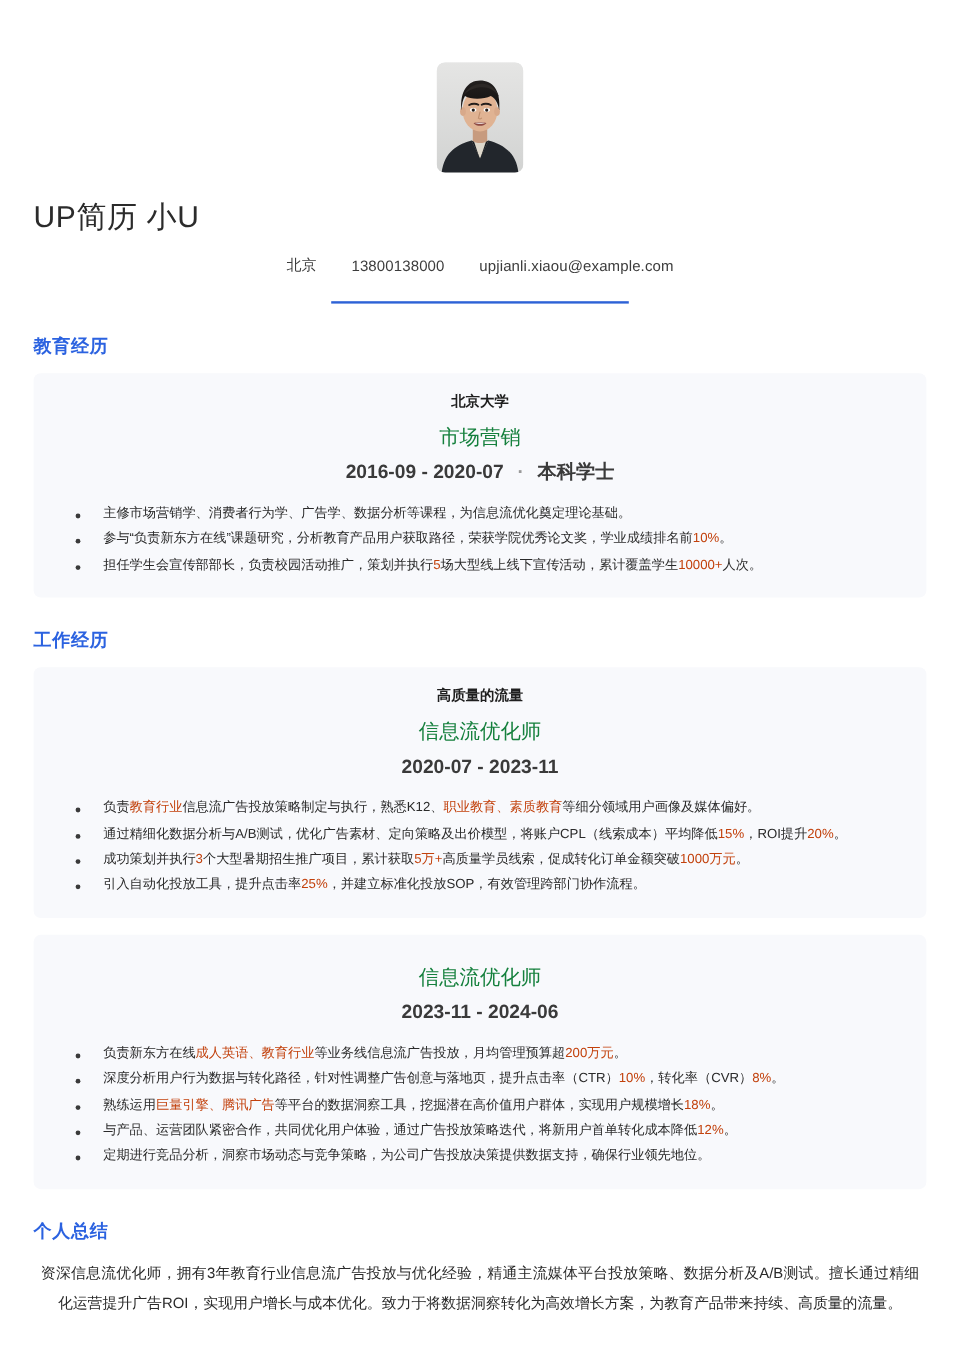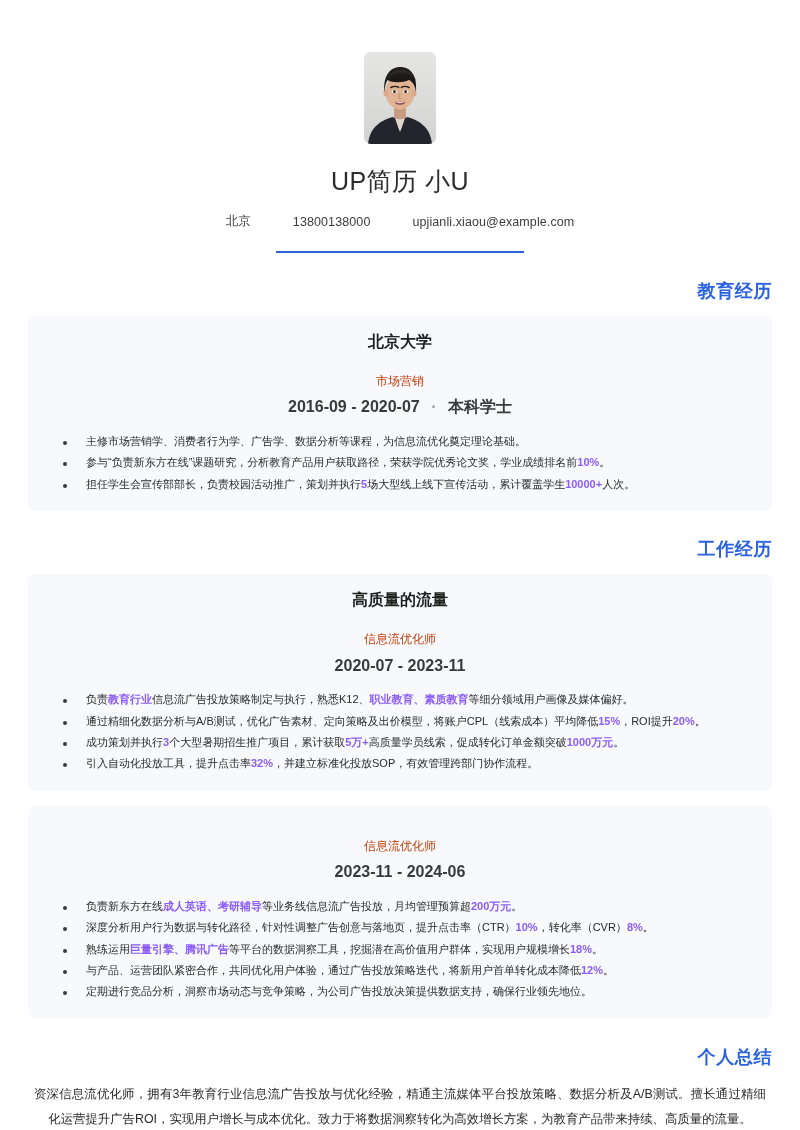--- a/index.html
+++ b/index.html
@@ -13,21 +13,21 @@
   .page {
     width: 800px;
     min-height: 1130px;
     background: #ffffff;
     padding: 0 28px;
     position: relative;
     overflow: hidden;
   }
 
   
-  .header { padding-top: 52px; text-align: center; }
+  .header { padding-top: 52px; text-align: left; }
   .avatar-wrap { display: flex; justify-content: center; }
   .avatar {
     width: 72px; height: 92px;
     border-radius: 7px;
     overflow: hidden;
     background: #dfe0e0;
     position: relative;
     display: block;
   }
   .avatar svg { display: block; width: 100%; height: 100%; }
@@ -40,61 +40,61 @@
     margin-top: 22px;
     line-height: 1.25;
   }
   .contact-line {
     margin-top: 16px;
     font-size: 12.5px;
     color: #3c3c3c;
     display: flex;
     justify-content: center;
     align-items: center;
-    gap: 42px;
+    gap: 29px;
     letter-spacing: 0.1px;
   }
   .contact-item { white-space: nowrap; }
   .header-rule {
     width: 248px;
     height: 2px;
     background: #2d62d6;
     margin: 21px auto 0 auto;
   }
 
   
   .section { margin-top: 26px; }
   .section-title {
-    text-align: right;
+    text-align: left;
     color: #2b62e0;
-    font-size: 18px;
+    font-size: 15px;
     font-weight: bold;
     letter-spacing: 0.6px;
     margin-bottom: 13px;
   }
 
   .card {
     background: #f8f9fc;
     border-radius: 6px;
     padding: 14px 18px 16px 18px;
   }
   .card + .card { margin-top: 14px; }
 
   .entry-head { text-align: center; }
   .org {
-    font-size: 16px;
+    font-size: 12px;
     font-weight: bold;
     color: #1f1f1f;
     line-height: 1.5;
   }
   .role {
-    font-size: 12px;
-    color: #c2410c;
+    font-size: 17px;
+    color: #15803d;
     line-height: 1.6;
-    margin-top: 18px;
+    margin-top: 8px;
   }
   .meta {
     font-size: 16px;
     color: #3a3a3a;
     margin-top: 3px;
     line-height: 1.6;
     font-weight: bold;
   }
   .meta .dot { margin: 0 7px; color: #9a9a9a; }
 
@@ -109,21 +109,21 @@
   }
   ul.bullets li::before {
     content: "";
     position: absolute;
     left: 17px;
     top: 10px;
     width: 4px; height: 4px;
     border-radius: 50%;
     background: #3a3a3a;
   }
-  ul.bullets b { font-weight: bold; color: #8b5cf6; }
+  ul.bullets b { font-weight: normal; color: #c2410c; }
 
   .summary-text {
     font-size: 12.4px;
     line-height: 2.05;
     color: #2a2a2a;
     text-align: justify;
     text-align-last: center;
     padding: 0 6px;
   }
 </style>
@@ -218,30 +218,30 @@
         <div class="card">
           <div class="entry-head">
             <div class="org">高质量的流量</div>
             <div class="role">信息流优化师</div>
             <div class="meta">2020-07 - 2023-11</div>
           </div>
           <ul class="bullets">
             <li><span>负责</span><b>教育行业</b><span>信息流广告投放策略制定与执行，熟悉K12、</span><b>职业教育、素质教育</b><span>等细分领域用户画像及媒体偏好。</span></li>
             <li><span>通过精细化数据分析与A/B测试，优化广告素材、定向策略及出价模型，将账户CPL（线索成本）平均降低</span><b>15%</b><span>，ROI提升</span><b>20%</b><span>。</span></li>
             <li><span>成功策划并执行</span><b>3</b><span>个大型暑期招生推广项目，累计获取</span><b>5万+</b><span>高质量学员线索，促成转化订单金额突破</span><b>1000万元</b><span>。</span></li>
-            <li><span>引入自动化投放工具，提升点击率</span><b>32%</b><span>，并建立标准化投放SOP，有效管理跨部门协作流程。</span></li>
+            <li><span>引入自动化投放工具，提升点击率</span><b>25%</b><span>，并建立标准化投放SOP，有效管理跨部门协作流程。</span></li>
           </ul>
         </div>
         <div class="card">
           <div class="entry-head">
             <div class="role">信息流优化师</div>
             <div class="meta">2023-11 - 2024-06</div>
           </div>
           <ul class="bullets">
-            <li><span>负责新东方在线</span><b>成人英语、考研辅导</b><span>等业务线信息流广告投放，月均管理预算超</span><b>200万元</b><span>。</span></li>
+            <li><span>负责新东方在线</span><b>成人英语、教育行业</b><span>等业务线信息流广告投放，月均管理预算超</span><b>200万元</b><span>。</span></li>
             <li><span>深度分析用户行为数据与转化路径，针对性调整广告创意与落地页，提升点击率（CTR）</span><b>10%</b><span>，转化率（CVR）</span><b>8%</b><span>。</span></li>
             <li><span>熟练运用</span><b>巨量引擎、腾讯广告</b><span>等平台的数据洞察工具，挖掘潜在高价值用户群体，实现用户规模增长</span><b>18%</b><span>。</span></li>
             <li><span>与产品、运营团队紧密合作，共同优化用户体验，通过广告投放策略迭代，将新用户首单转化成本降低</span><b>12%</b><span>。</span></li>
             <li><span>定期进行竞品分析，洞察市场动态与竞争策略，为公司广告投放决策提供数据支持，确保行业领先地位。</span></li>
           </ul>
         </div>
       </div>
   </div>
 
   <div class="section">

